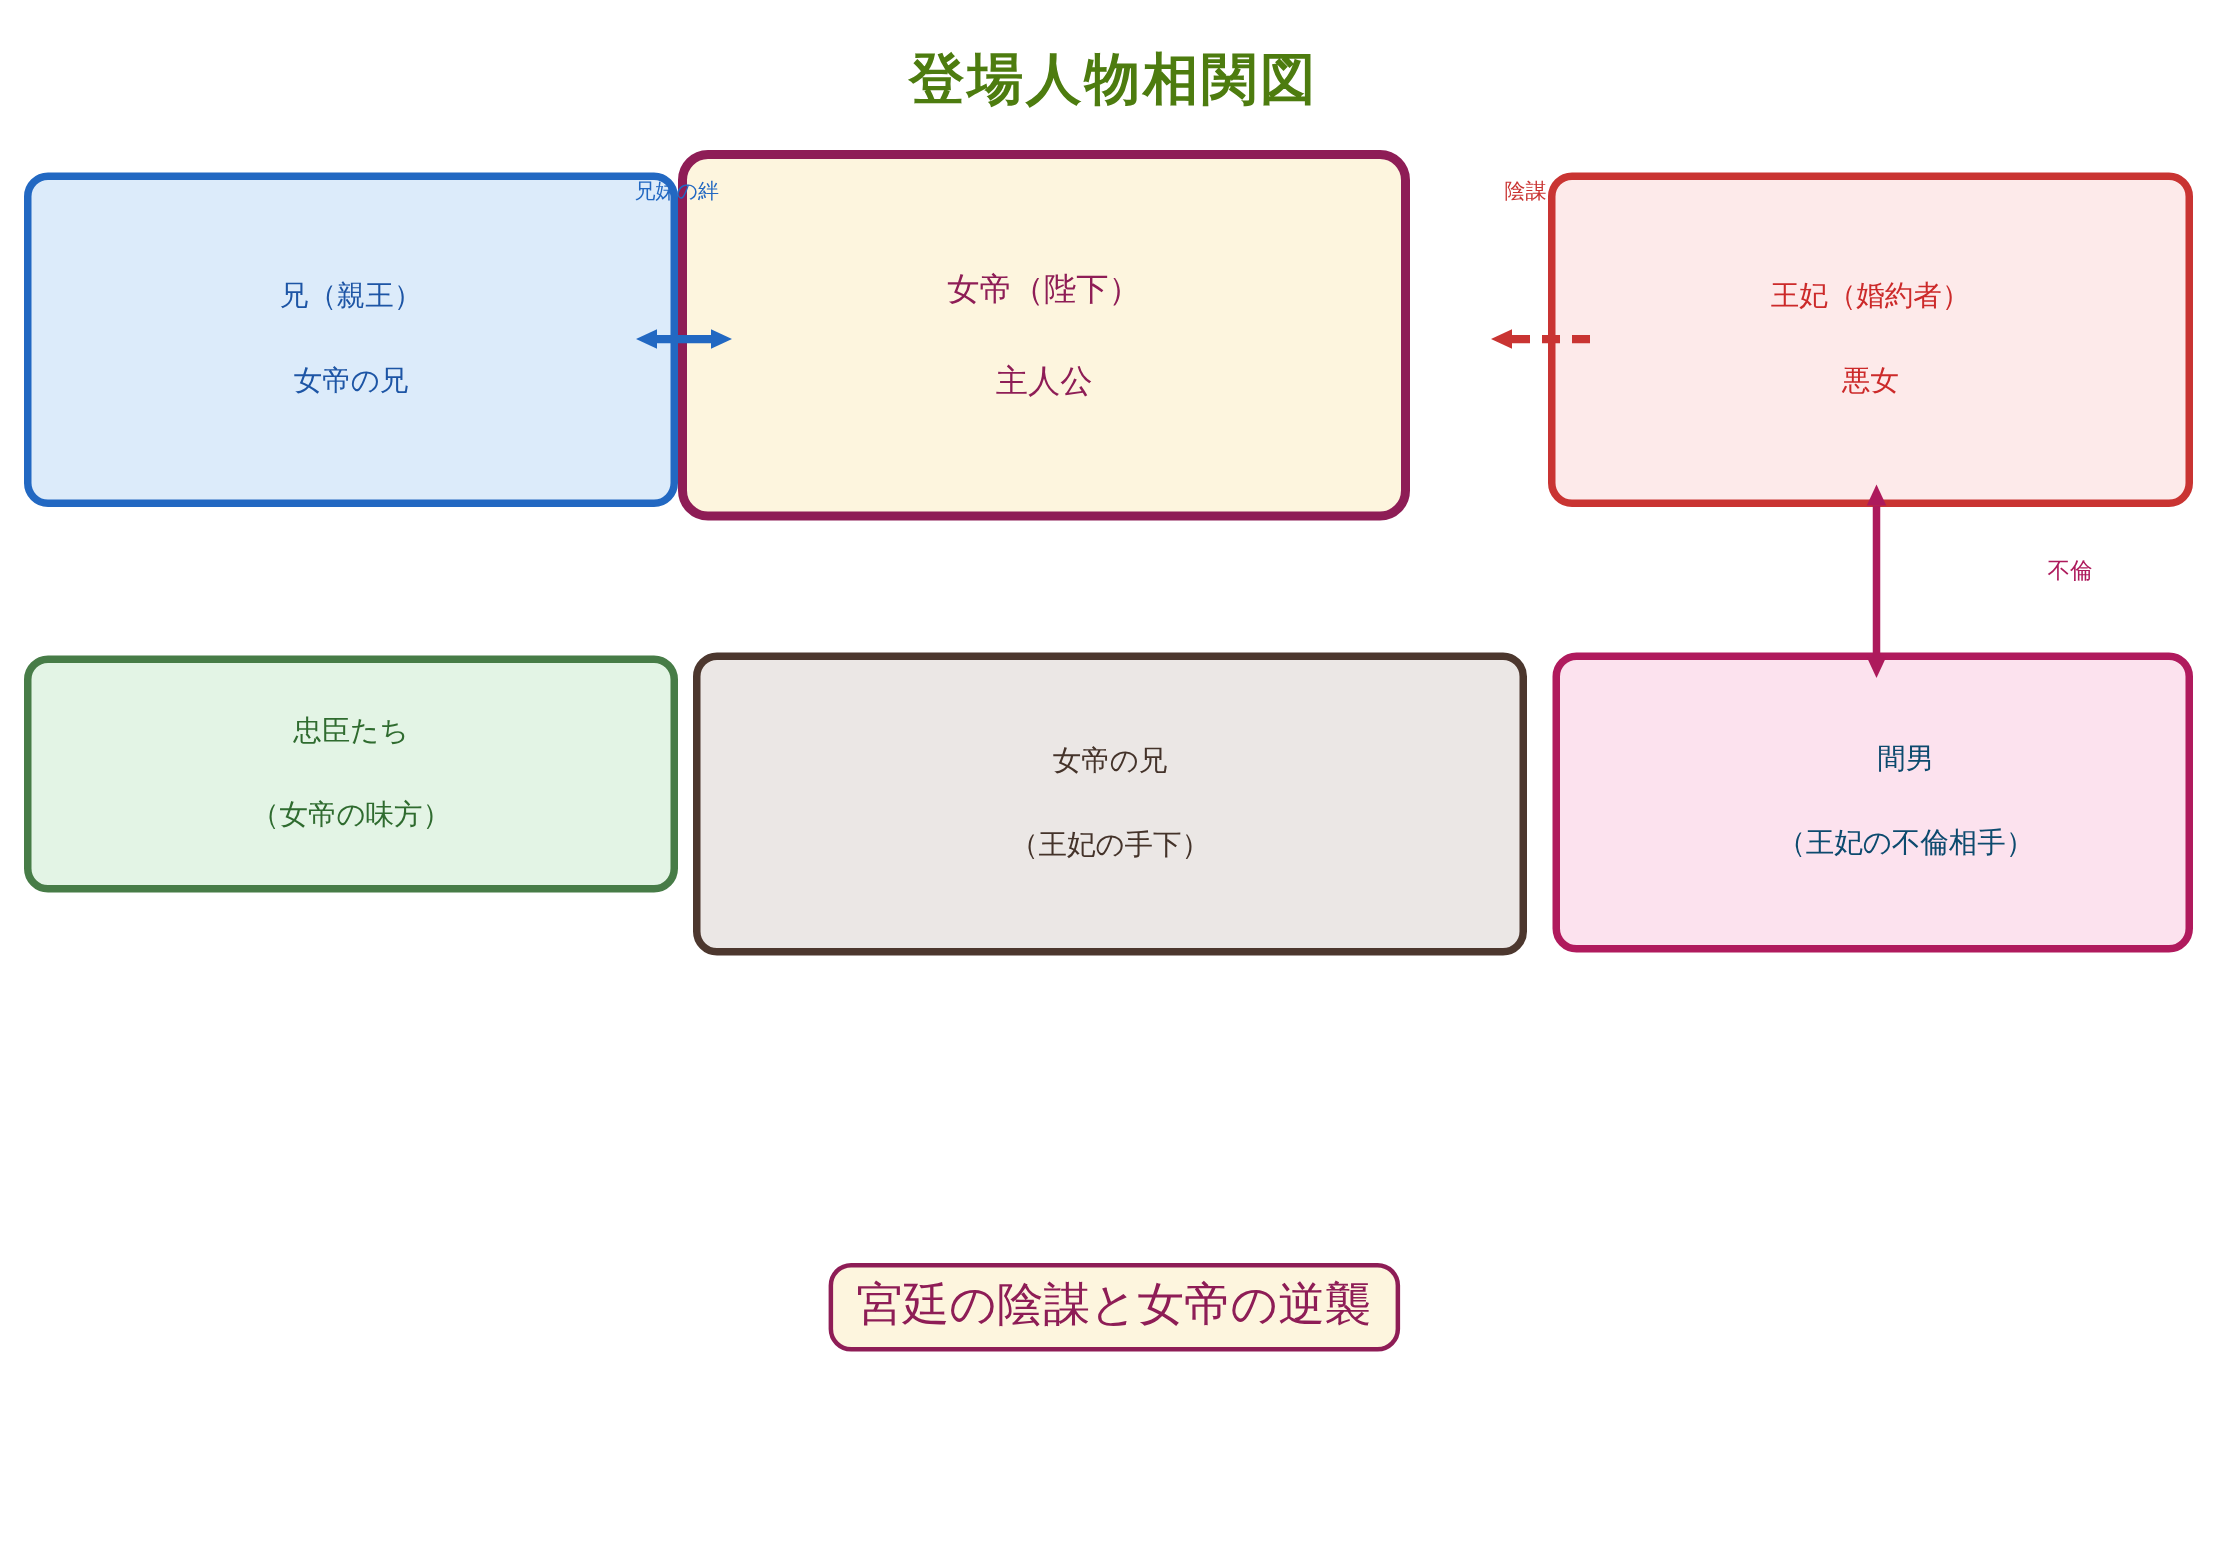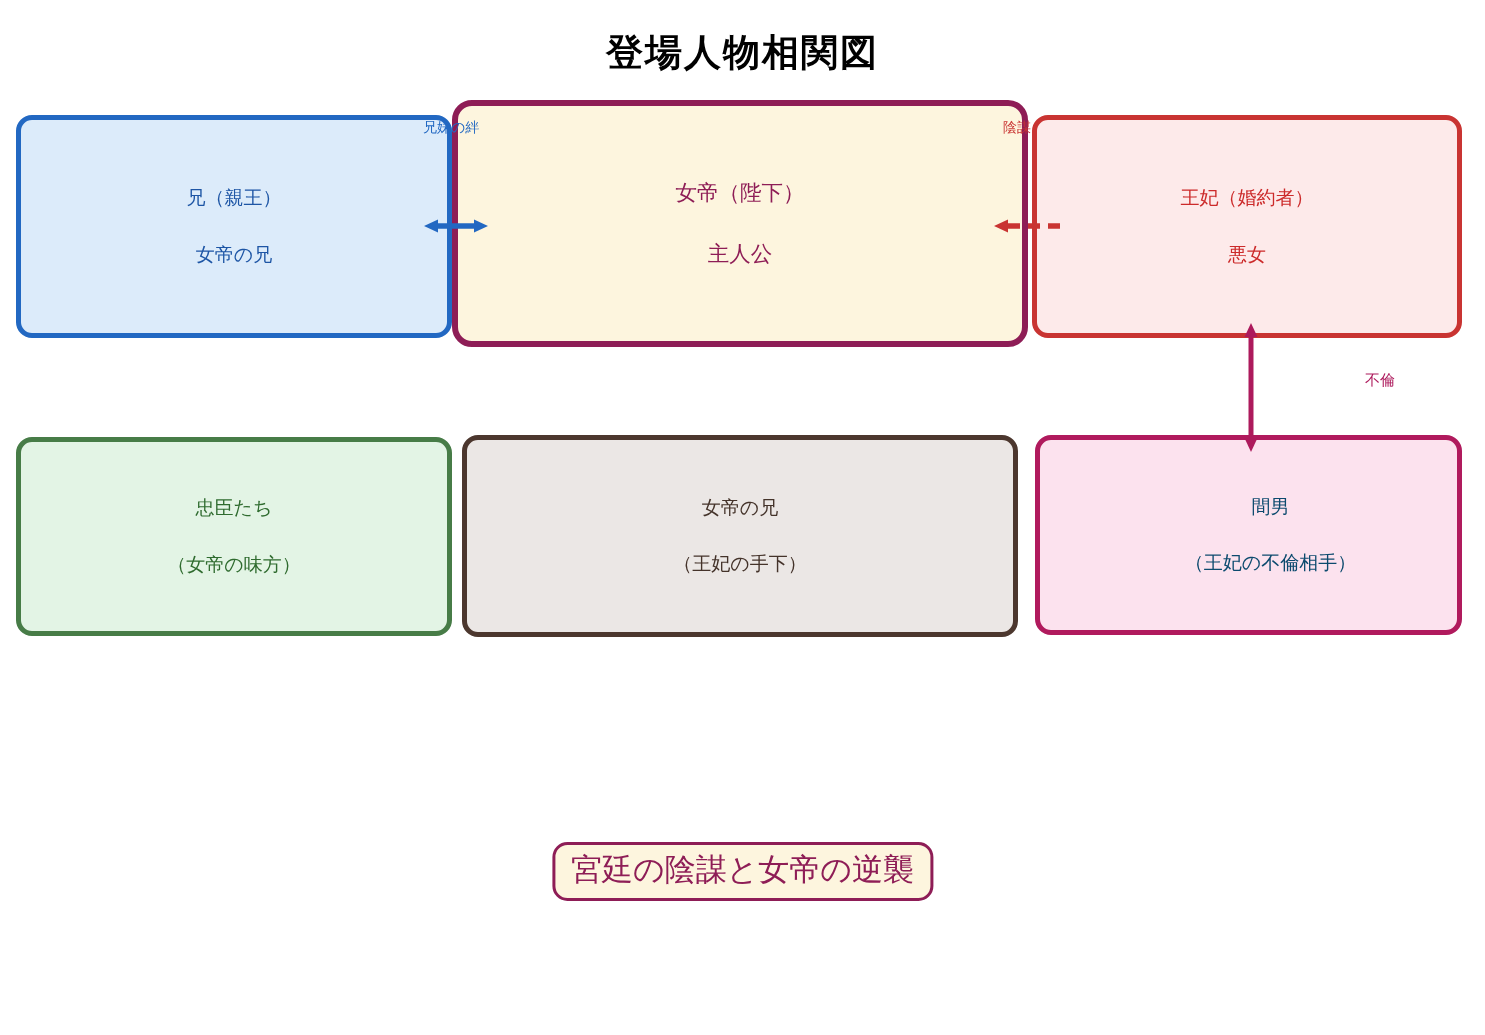--- a/index.html
+++ b/index.html
@@ -15,23 +15,23 @@
     text-align:center;font-size:37px;font-weight:700;
     color:#9b1d5e;letter-spacing:2px;
   }
   .node{
     position:absolute;box-sizing:border-box;
     display:flex;flex-direction:column;align-items:center;justify-content:center;
     border-style:solid;text-align:center;
     font-size:19px;line-height:1.7;border-width:5px;border-radius:16px;gap:24px;
   }
   .node-brother    {left:16px;  top:115px;width:436px;height:223px;}
-  .node-empress    {left:452px; top:100px;width:576px;height:247px;border-width:6px;border-radius:20px;font-size:21.5px;z-index:3;}
+  .node-empress    {left:452px; top:100px;width:488px;height:247px;border-width:6px;border-radius:20px;font-size:21.5px;z-index:3;}
   .node-queen      {left:1032px;top:115px;width:430px;height:223px;}
-  .node-loyal      {left:16px;  top:437px;width:436px;height:199px;justify-content:center;}
+  .node-loyal      {left:16px;  top:437px;width:436px;height:158px;justify-content:center;}
   .node-accomplices{left:462px; top:435px;width:556px;height:202px;}
   .node-adulterer  {left:1035px;top:435px;width:427px;height:200px;}
   .edge-label{
     position:absolute;font-size:14px;white-space:nowrap;z-index:6;
   }
   .edge-label-bond      {left:423px; top:119px;}
   .edge-label-conspiracy{left:1003px;top:119px;}
   .edge-label-affair    {left:1365px;top:371px;font-size:15px;}
   svg.arrows{position:absolute;left:0;top:0;z-index:5;pointer-events:none;}
   .caption-box{
@@ -39,21 +39,21 @@
     background:#fdf5de;border:3.5px solid #8e1d56;border-radius:11px;
     color:#8e1d56;font-size:31px;line-height:1.45;padding:3px 16px 5px 16px;
     white-space:nowrap;
   }
 </style>
 </head>
 <body>
 
 <div class="canvas">
 
-  <div class="diagram-title" style="color: #000000;">登場人物相関図</div>
+  <div class="diagram-title" style="color: #4d7c0f;">登場人物相関図</div>
 
   <div class="node node-brother" style="background: rgb(220, 235, 250); border-color: rgb(34, 104, 194); color: rgb(29, 85, 165);">
     <span>兄（親王）</span>
     <span>女帝の兄</span>
   </div>
 
   <div class="node node-empress" style="background: rgb(253, 245, 222); border-color: rgb(142, 29, 86); color: rgb(142, 29, 86);">
     <span>女帝（陛下）</span>
     <span>主人公</span>
   </div>

